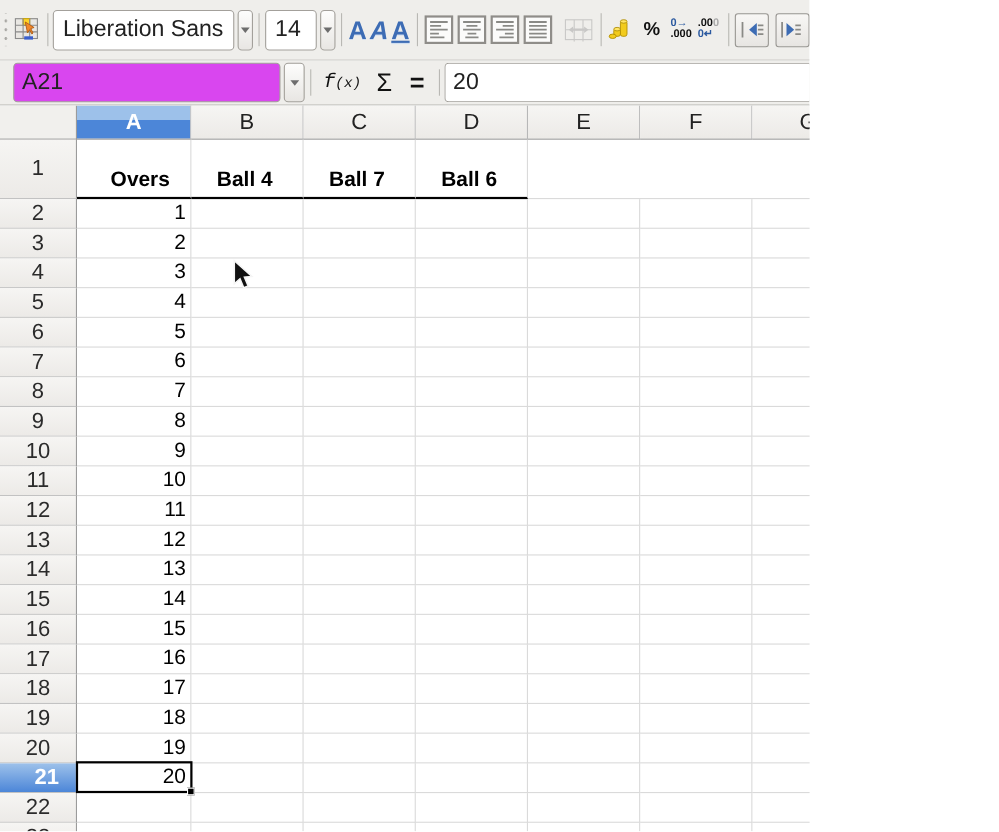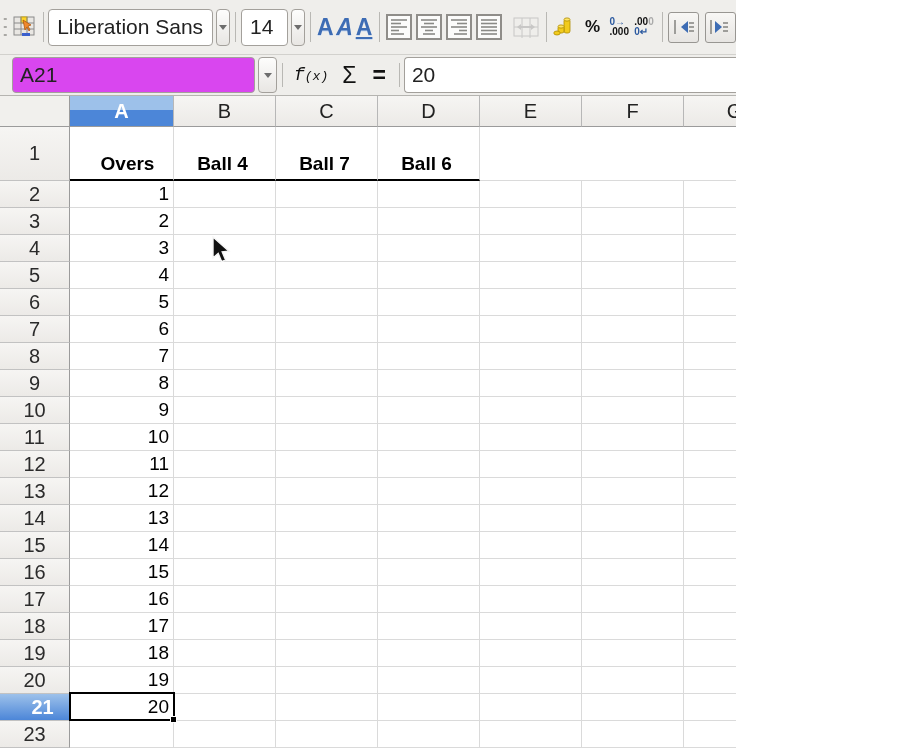--- a/index.html
+++ b/index.html
@@ -531,20 +531,32 @@
           <div class="cell cB"></div>
           <div class="cell cC"></div>
           <div class="cell cD"></div>
           <div class="cell cE"></div>
           <div class="cell cF"></div>
           <div class="cell cG"></div>
           <div class="cell cH"></div>
           <div class="cell sliver"></div>
         </div>
         <div class="srow ">
+          <div class="rowh">22</div>
+          <div class="cell cA"></div>
+          <div class="cell cB"></div>
+          <div class="cell cC"></div>
+          <div class="cell cD"></div>
+          <div class="cell cE"></div>
+          <div class="cell cF"></div>
+          <div class="cell cG"></div>
+          <div class="cell cH"></div>
+          <div class="cell sliver"></div>
+        </div>
+        <div class="srow ">
           <div class="rowh">23</div>
           <div class="cell cA"></div>
           <div class="cell cB"></div>
           <div class="cell cC"></div>
           <div class="cell cD"></div>
           <div class="cell cE"></div>
           <div class="cell cF"></div>
           <div class="cell cG"></div>
           <div class="cell cH"></div>
           <div class="cell sliver"></div>

